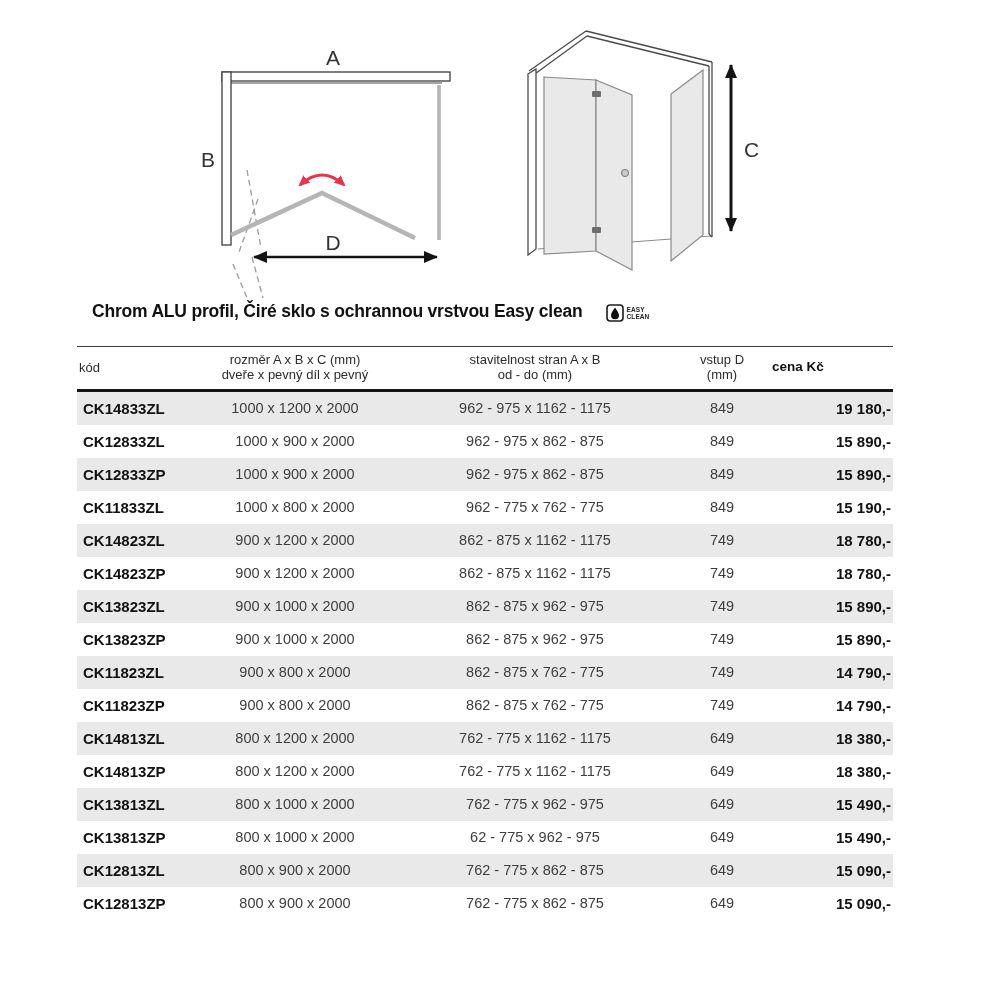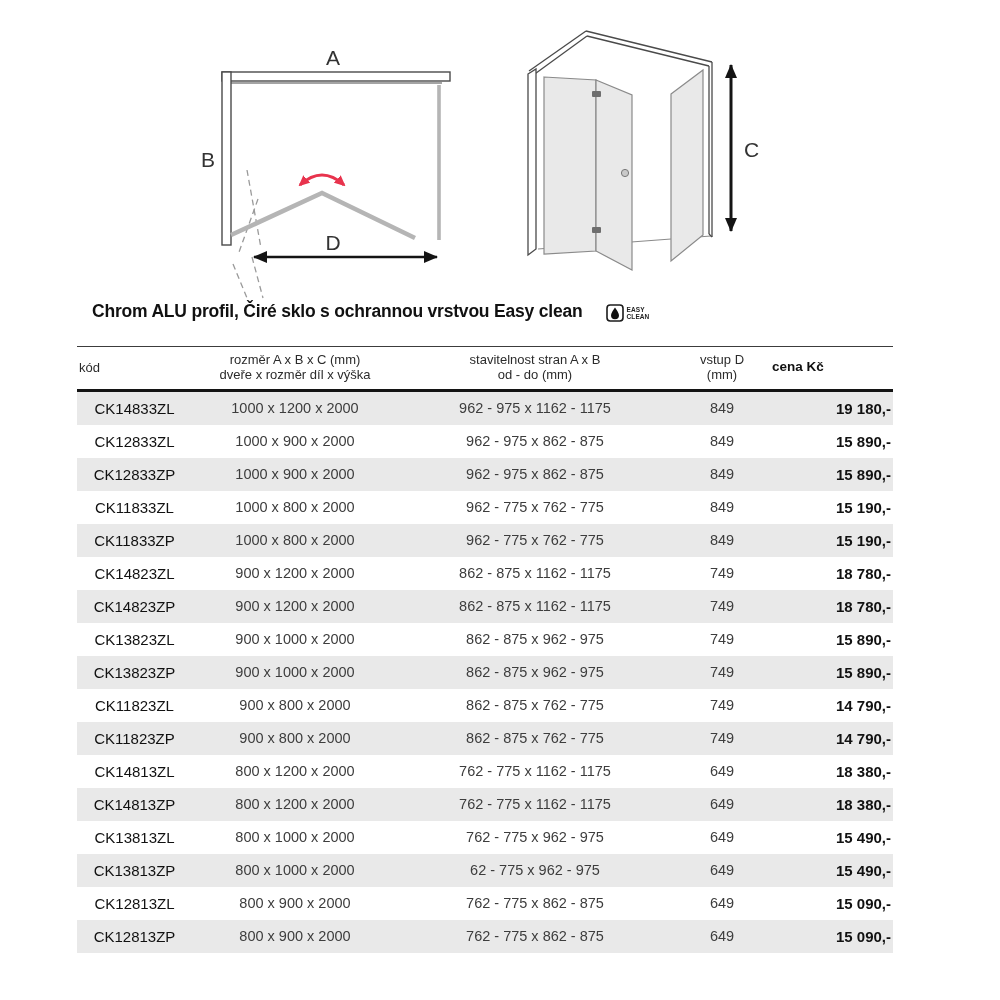--- a/index.html
+++ b/index.html
@@ -38,21 +38,21 @@
     padding:5px 0 6px 0;vertical-align:middle;
   }
   .spec-table th .l2{display:block;}
   .spec-table th.col-code{text-align:left;padding-left:2px;}
   .spec-table th.col-size,.spec-table th.col-adjust,.spec-table th.col-entry{text-align:center;}
   .spec-table th.col-price{text-align:left;font-weight:700;font-size:13.5px;color:#111;padding-right:2px;}
   .spec-table tbody td{
     height:33px;font-size:14.5px;color:var(--cell);
     vertical-align:middle;padding:0;
   }
-  .spec-table tbody td.col-code{font-weight:400;color:#111;font-size:15px;text-align:center;padding-left:0;}
+  .spec-table tbody td.col-code{font-weight:700;color:#111;font-size:15px;text-align:left;padding-left:6px;}
   .spec-table tbody td.col-size,
   .spec-table tbody td.col-adjust,
   .spec-table tbody td.col-entry{text-align:center;}
   .spec-table tbody td.col-price{font-weight:700;color:#111;font-size:15px;text-align:right;padding-right:2px;}
   .spec-table tbody tr:nth-child(odd){background:var(--stripe);}
 </style>
 </head>
 <body>
 
 <div class="page">
@@ -153,21 +153,21 @@
       <col style="width:100px">
         <col style="width:121px">
     </colgroup>
     <thead>
       <tr>
         <th class="col-code">
           <span>kód</span>
         </th>
         <th class="col-size">
           <span>rozměr A x B x C (mm)</span>
-          <span class="l2">dveře x rozměr díl x výška</span>
+          <span class="l2">dveře x pevný díl x pevný</span>
         </th>
         <th class="col-adjust">
           <span>stavitelnost stran A x B</span>
           <span class="l2">od - do (mm)</span>
         </th>
         <th class="col-entry">
           <span>vstup D</span>
           <span class="l2">(mm)</span>
         </th>
         <th class="col-price">
@@ -198,27 +198,20 @@
           <td class="col-price">15 890,-</td>
         </tr>
         <tr>
           <td class="col-code">CK11833ZL</td>
           <td class="col-size">1000 x 800 x 2000</td>
           <td class="col-adjust">962 - 775 x 762 - 775</td>
           <td class="col-entry">849</td>
           <td class="col-price">15 190,-</td>
         </tr>
         <tr>
-          <td class="col-code">CK11833ZP</td>
-          <td class="col-size">1000 x 800 x 2000</td>
-          <td class="col-adjust">962 - 775 x 762 - 775</td>
-          <td class="col-entry">849</td>
-          <td class="col-price">15 190,-</td>
-        </tr>
-        <tr>
           <td class="col-code">CK14823ZL</td>
           <td class="col-size">900 x 1200 x 2000</td>
           <td class="col-adjust">862 - 875 x 1162 - 1175</td>
           <td class="col-entry">749</td>
           <td class="col-price">18 780,-</td>
         </tr>
         <tr>
           <td class="col-code">CK14823ZP</td>
           <td class="col-size">900 x 1200 x 2000</td>
           <td class="col-adjust">862 - 875 x 1162 - 1175</td>

